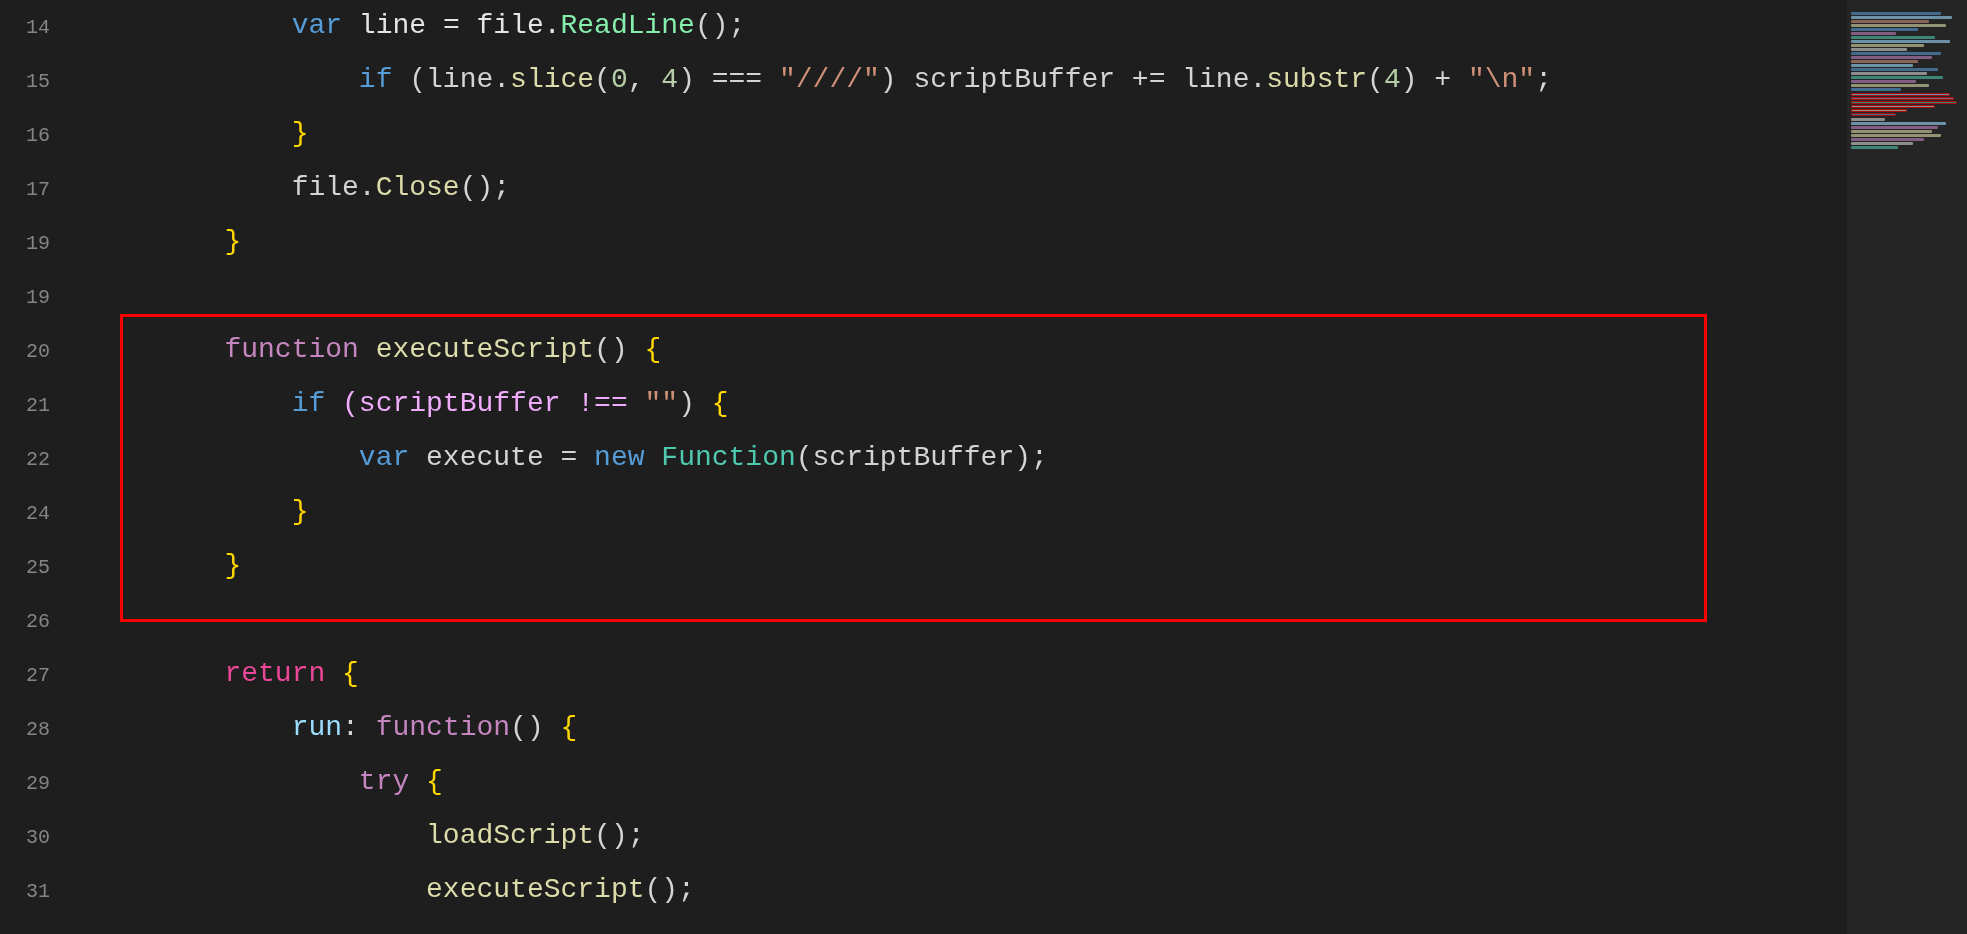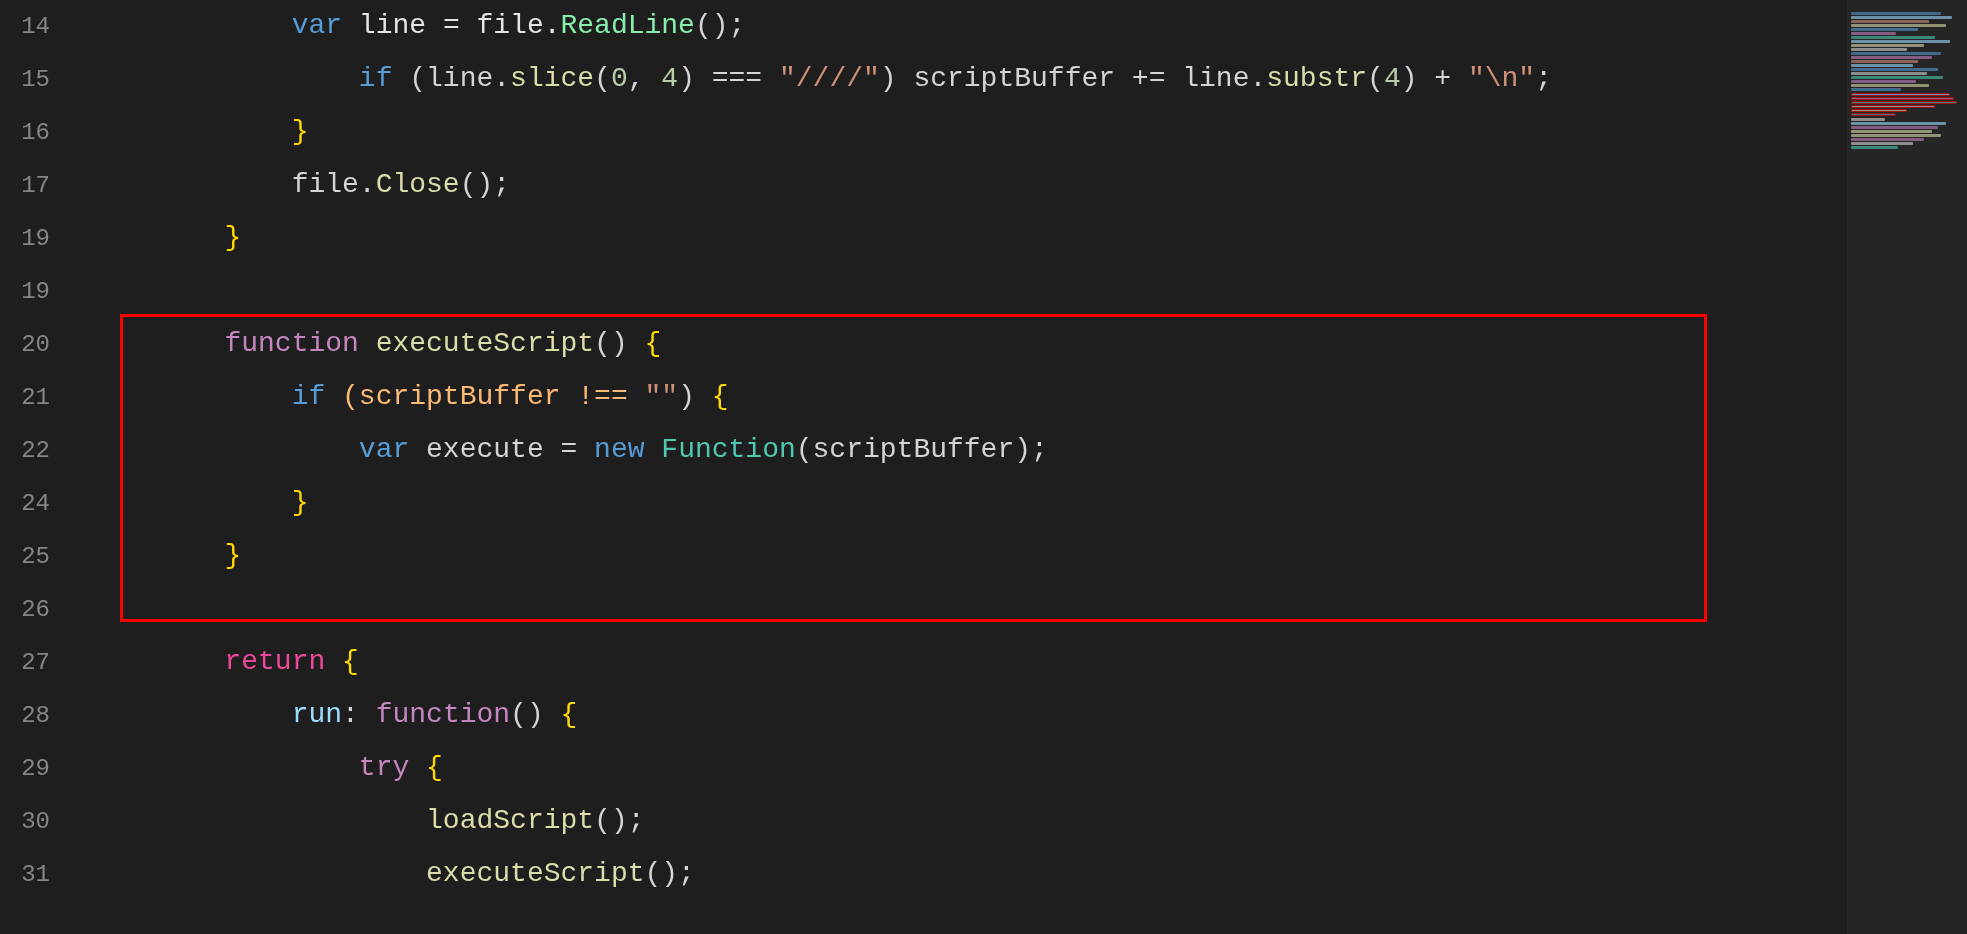--- a/index.html
+++ b/index.html
@@ -41,21 +41,21 @@
       position: relative;
     }
 
     .line-number {
       width: 80px;
       min-width: 80px;
       color: #858585;
       text-align: right;
       padding-right: 30px;
       user-select: none;
-      font-size: 24px;
+      font-size: 20px;
     }
 
     .line-content {
       flex: 1;
       padding-left: 10px;
       white-space: pre;
       font-size: 28px;
     }
 
     
@@ -119,21 +119,21 @@
         <li class="code-line">
           <span class="line-number">19</span>
           <span class="line-content"> </span>
         </li>
         <li class="code-line">
           <span class="line-number">20</span>
           <span class="line-content"><span style="color: rgb(212, 212, 212);">        </span><span style="color: rgb(197, 134, 192);">function</span><span style="color: rgb(212, 212, 212);"> </span><span style="color: rgb(220, 220, 170);">executeScript</span><span style="color: rgb(212, 212, 212);">() </span><span style="color: rgb(255, 215, 0);">{</span></span>
         </li>
         <li class="code-line">
           <span class="line-number">21</span>
-          <span class="line-content"><span style="color: rgb(212, 212, 212);">            </span><span style="color: rgb(86, 156, 214);">if</span><span style="color: #fdba74;"> (scriptBuffer !== </span><span style="color: rgb(206, 145, 120);">""</span><span style="color: rgb(212, 212, 212);">) </span><span style="color: rgb(255, 215, 0);">{</span></span>
+          <span class="line-content"><span style="color: rgb(212, 212, 212);">            </span><span style="color: rgb(86, 156, 214);">if</span><span style="color: #f0abfc;"> (scriptBuffer !== </span><span style="color: rgb(206, 145, 120);">""</span><span style="color: rgb(212, 212, 212);">) </span><span style="color: rgb(255, 215, 0);">{</span></span>
         </li>
         <li class="code-line">
           <span class="line-number">22</span>
           <span class="line-content"><span style="color: rgb(212, 212, 212);">                </span><span style="color: rgb(86, 156, 214);">var</span><span style="color: rgb(212, 212, 212);"> execute = </span><span style="color: rgb(86, 156, 214);">new</span><span style="color: rgb(212, 212, 212);"> </span><span style="color: rgb(78, 201, 176);">Function</span><span style="color: rgb(212, 212, 212);">(scriptBuffer);</span></span>
         </li>
         <li class="code-line">
           <span class="line-number">24</span>
           <span class="line-content"><span style="color: rgb(212, 212, 212);">            </span><span style="color: rgb(255, 215, 0);">}</span></span>
         </li>
         <li class="code-line">

